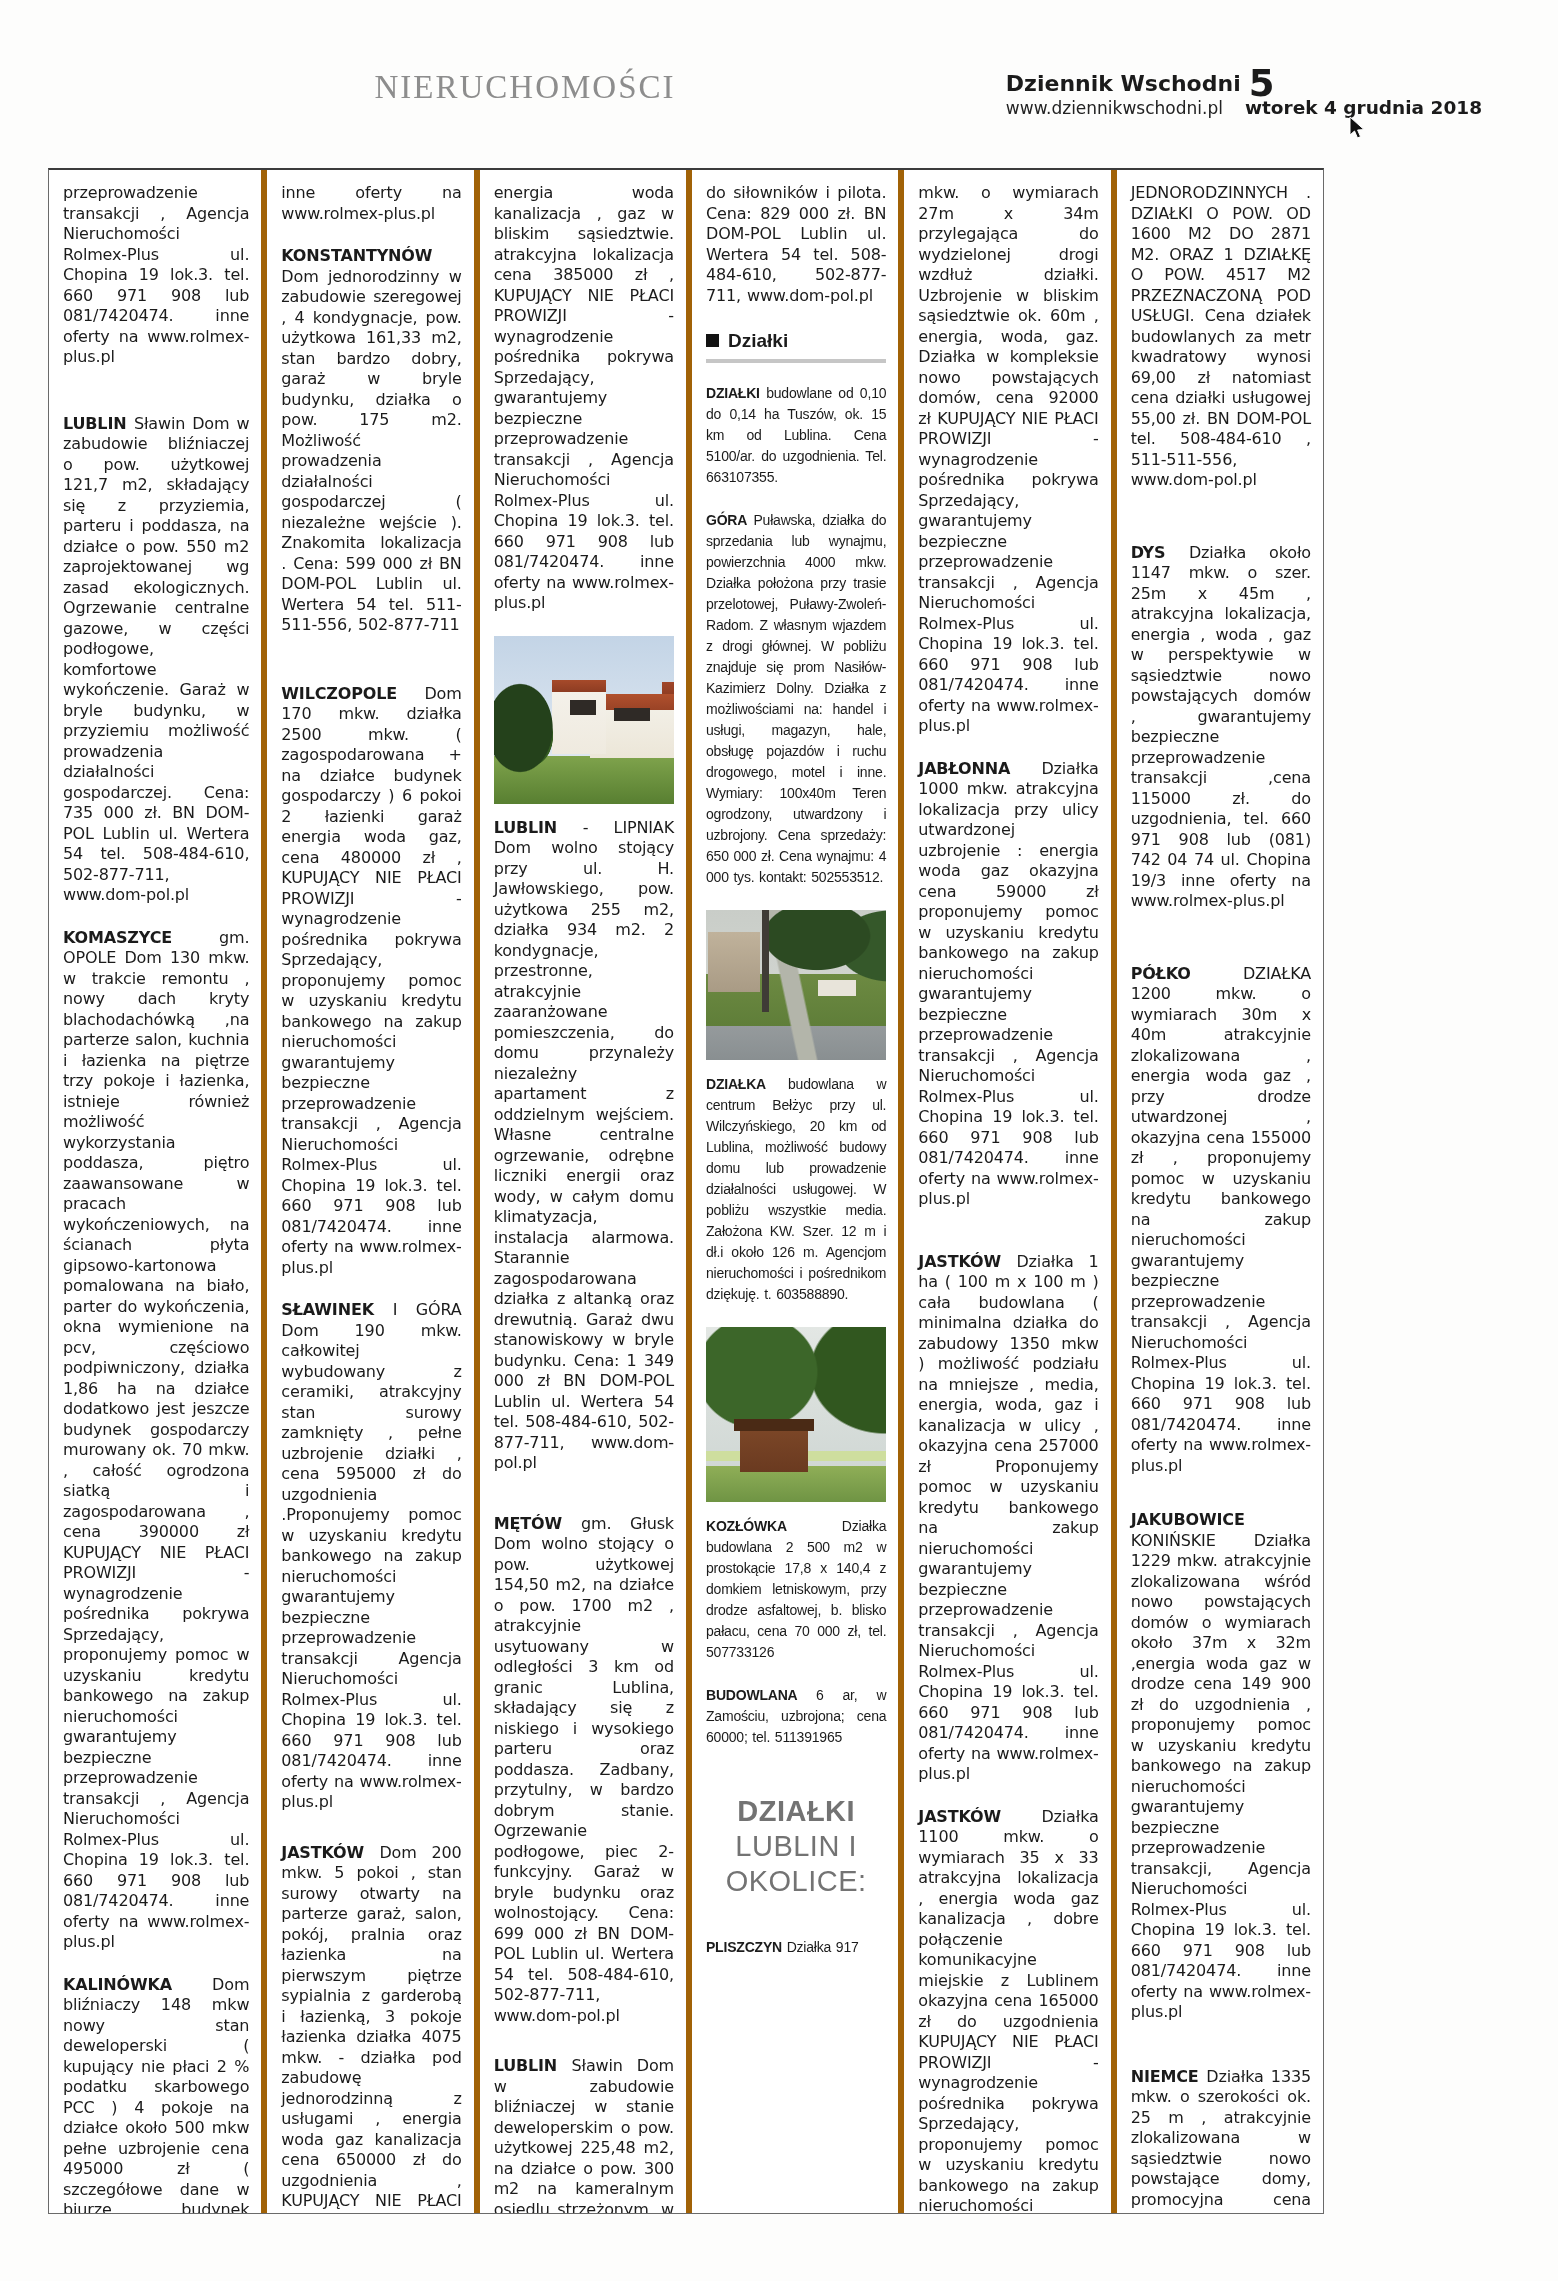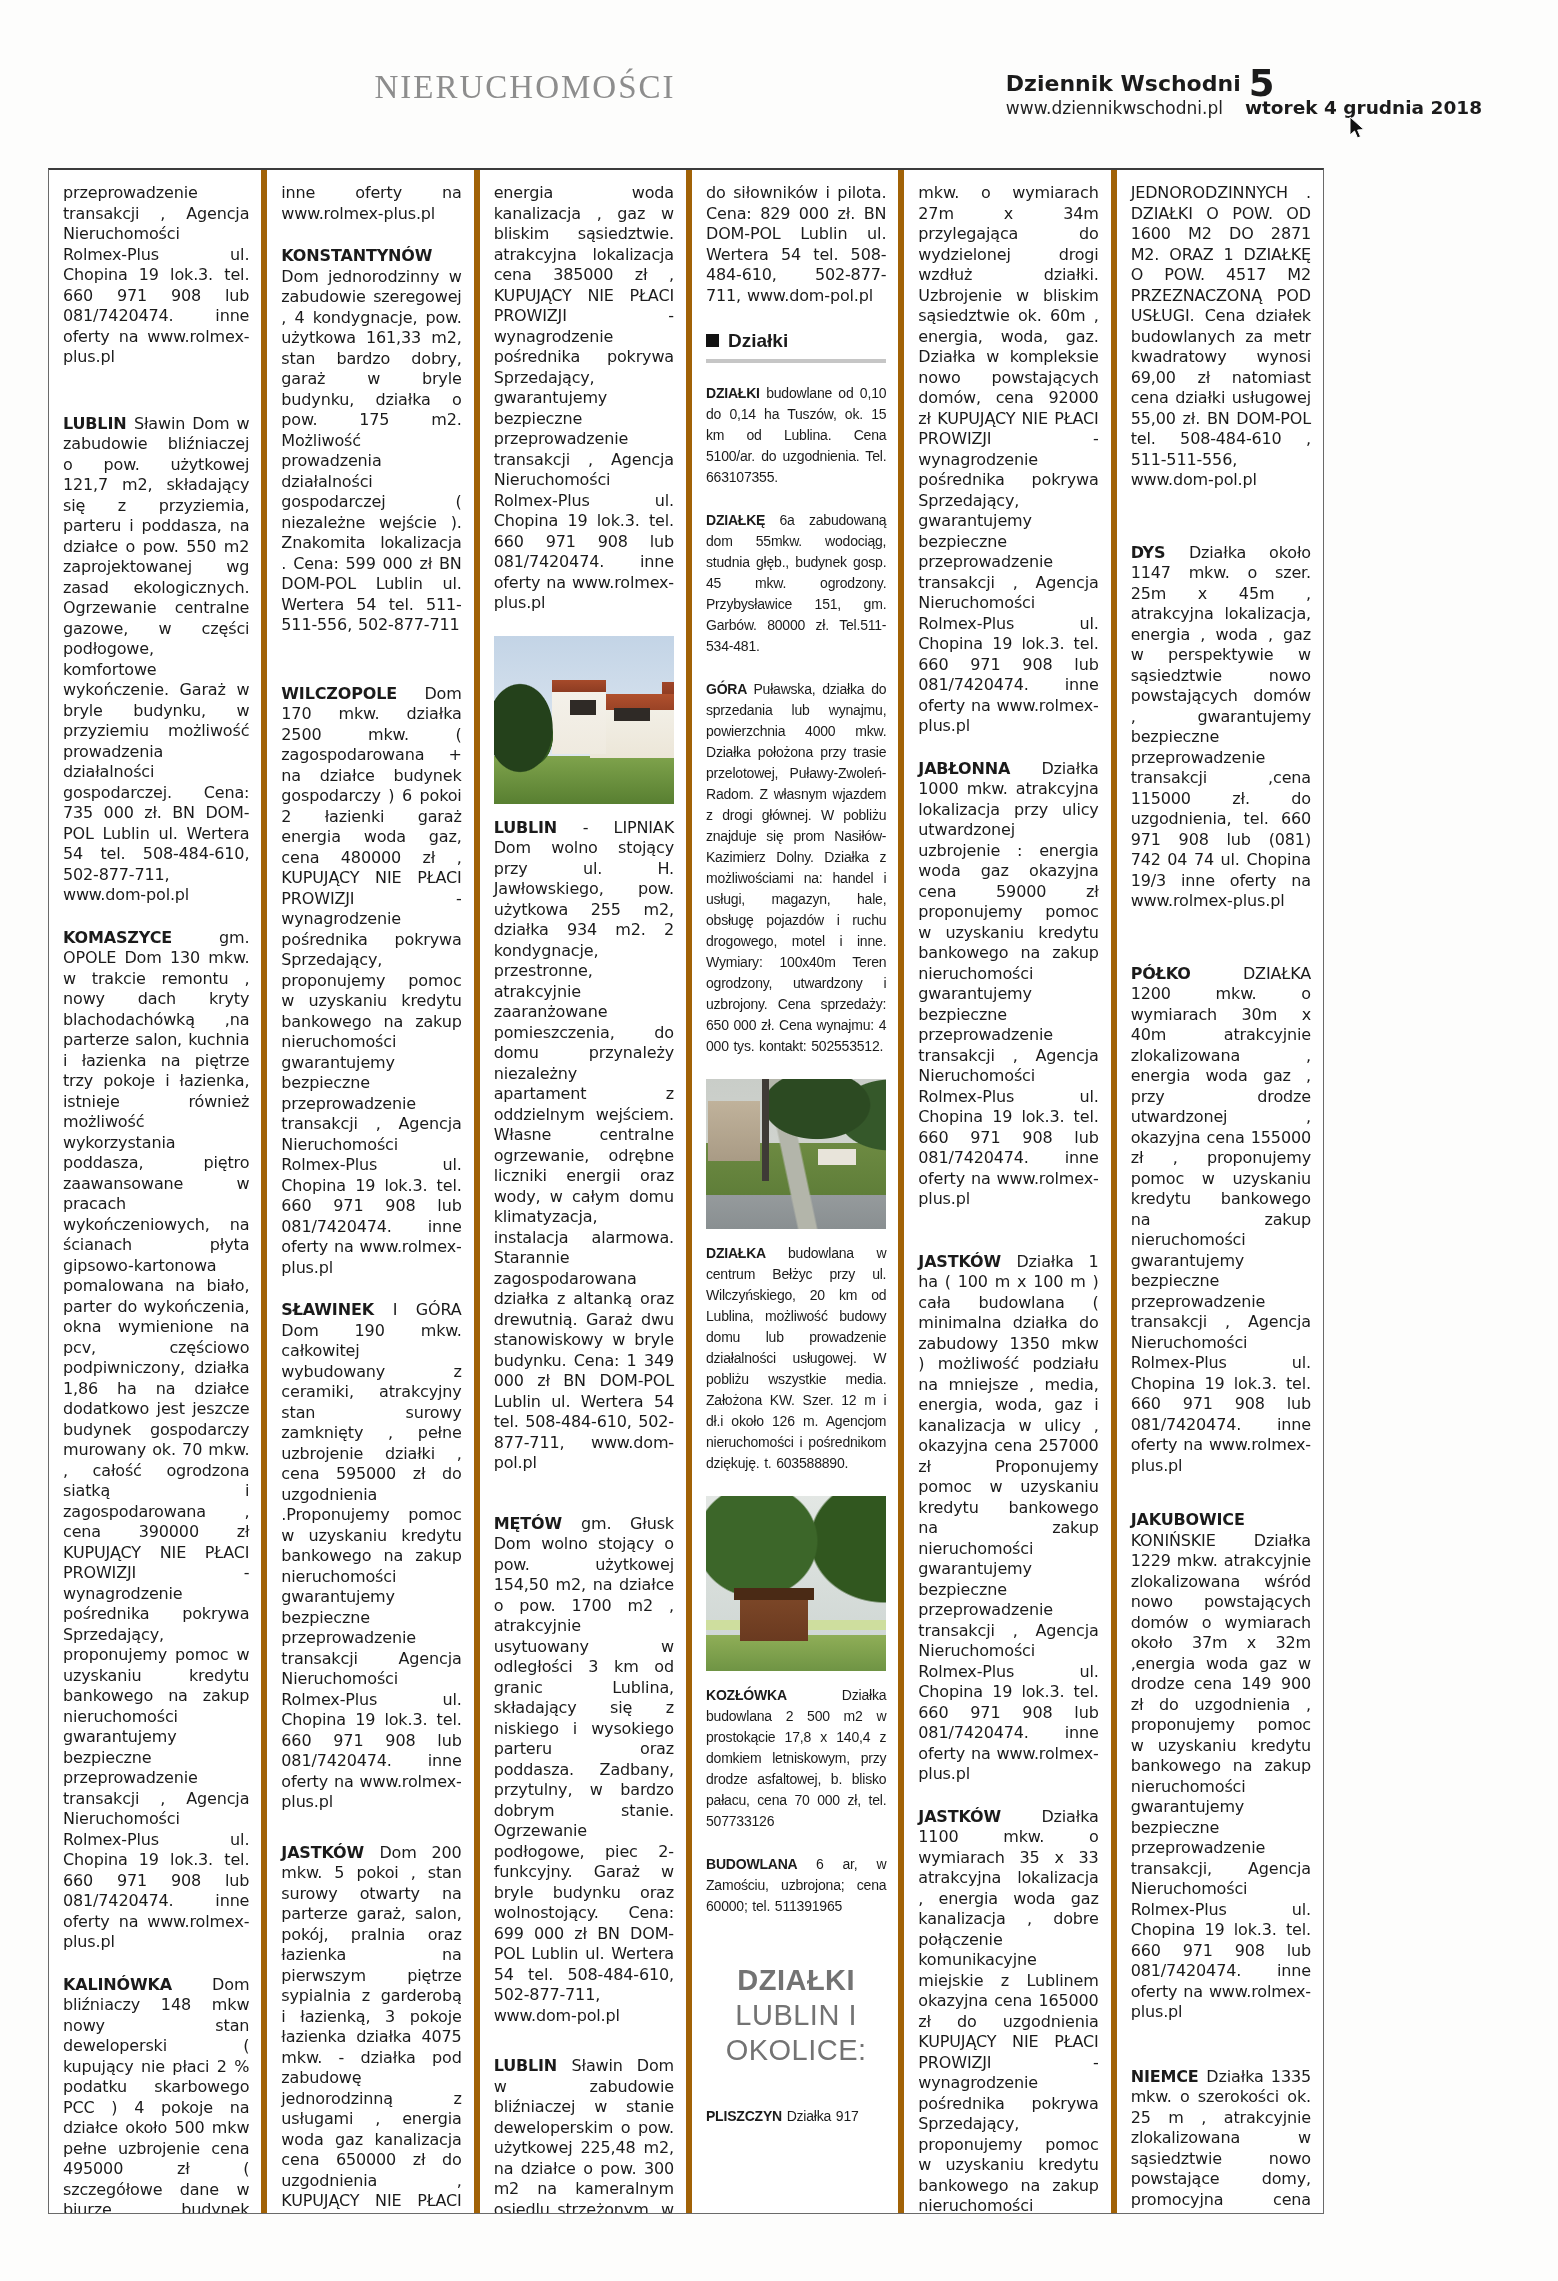--- a/index.html
+++ b/index.html
@@ -110,21 +110,20 @@
       <p class="ad"><span>energia woda kanalizacja , gaz w bliskim sąsiedztwie. atrakcyjna lokalizacja cena 385000 zł , KUPUJĄCY NIE PŁACI PROWIZJI -wynagrodzenie pośrednika pokrywa Sprzedający, gwarantujemy bezpieczne przeprowadzenie transakcji , Agencja Nieruchomości Rolmex-Plus ul. Chopina 19 lok.3. tel. 660 971 908 lub 081/7420474. inne oferty na www.rolmex-plus.pl</span></p>
       <div class="photo ph-house"></div>
       <p class="ad"><b class="lead">LUBLIN </b><span>- LIPNIAK Dom wolno stojący przy ul. H. Jawłowskiego, pow. użytkowa 255 m2, działka 934 m2. 2 kondygnacje, przestronne, atrakcyjnie zaaranżowane pomieszczenia, do domu przynależy niezależny apartament z oddzielnym wejściem. Własne centralne ogrzewanie, odrębne liczniki energii oraz wody, w całym domu klimatyzacja, instalacja alarmowa. Starannie zagospodarowana działka z altanką oraz drewutnią. Garaż dwu stanowiskowy w bryle budynku. Cena: 1 349 000 zł BN DOM-POL Lublin ul. Wertera 54 tel. 508-484-610, 502-877-711, www.dom-pol.pl</span></p>
       <p class="ad" style="margin-top: 40px;"><b class="lead">MĘTÓW </b><span>gm. Głusk Dom wolno stojący o pow. użytkowej 154,50 m2, na działce o pow. 1700 m2 , atrakcyjnie usytuowany w odległości 3 km od granic Lublina, składający się z niskiego i wysokiego parteru oraz poddasza. Zadbany, przytulny, w bardzo dobrym stanie. Ogrzewanie podłogowe, piec 2-funkcyjny. Garaż w bryle budynku oraz wolnostojący. Cena: 699 000 zł BN DOM-POL Lublin ul. Wertera 54 tel. 508-484-610, 502-877-711, www.dom-pol.pl</span></p>
       <p class="ad" style="margin-top: 30px;"><b class="lead">LUBLIN </b><span>Sławin Dom w zabudowie bliźniaczej w stanie deweloperskim o pow. użytkowej 225,48 m2, na działce o pow. 300 m2 na kameralnym osiedlu strzeżonym, w sąsiedztwie ogrodu botanicznego, składający się z przyziemia, parteru, piętra i poddasza. Ogrzewanie i ciepła woda z pieca dwu funkcyjnego z zamkniętą komorą spalania. Okna trzyszybowe sześciokomorowe, brama garażowa zamykana zamkiem, przystosowana</span></p>
     </div>
     <div class="col">
       <p class="ad"><span>do siłowników i pilota. Cena: 829 000 zł. BN DOM-POL Lublin ul. Wertera 54 tel. 508-484-610, 502-877-711, www.dom-pol.pl</span></p>
       <div class="section"><span class="sq"></span><span>Działki</span></div>
       <p class="ad alt"><b class="lead">DZIAŁKI </b><span>budowlane od 0,10 do 0,14 ha Tuszów, ok. 15 km od Lublina. Cena 5100/ar. do uzgodnienia. Tel. 663107355.</span></p>
-      <p class="ad alt"><b class="lead">DZIAŁKĘ </b><span>6a zabudowaną dom 55mkw. wodociąg, studnia głęb., budynek gosp. 45 mkw. ogrodzony. Przybysławice 151, gm. Garbów. 80000 zł. Tel.511-534-481.</span></p>
       <p class="ad alt"><b class="lead">GÓRA </b><span>Puławska, działka do sprzedania lub wynajmu, powierzchnia 4000 mkw. Działka położona przy trasie przelotowej, Puławy-Zwoleń-Radom. Z własnym wjazdem z drogi głównej. W pobliżu znajduje się prom Nasiłów-Kazimierz Dolny. Działka z możliwościami na: handel i usługi, magazyn, hale, obsługę pojazdów i ruchu drogowego, motel i inne. Wymiary: 100x40m Teren ogrodzony, utwardzony i uzbrojony. Cena sprzedaży: 650 000 zł. Cena wynajmu: 4 000 tys. kontakt: 502553512.</span></p>
       <div class="photo ph-street"></div>
       <p class="ad alt"><b class="lead">DZIAŁKA </b><span>budowlana w centrum Bełżyc przy ul. Wilczyńskiego, 20 km od Lublina, możliwość budowy domu lub prowadzenie działalności usługowej. W pobliżu wszystkie media. Założona KW. Szer. 12 m i dł.i około 126 m. Agencjom nieruchomości i pośrednikom dziękuję. t. 603588890.</span></p>
       <div class="photo ph-garden"></div>
       <p class="ad alt"><b class="lead">KOZŁÓWKA </b><span>Działka budowlana 2 500 m2 w prostokącie 17,8 x 140,4 z domkiem letniskowym, przy drodze asfaltowej, b. blisko pałacu, cena 70 000 zł, tel. 507733126</span></p>
       <p class="ad alt"><b class="lead">BUDOWLANA </b><span>6 ar, w Zamościu, uzbrojona; cena 60000; tel. 511391965</span></p>
       <div class="promo"><b>DZIAŁKI</b><span> LUBLIN I OKOLICE:</span></div>
       <p class="ad alt"><b class="lead">PLISZCZYN </b><span>Działka 917</span></p>
     </div>
     <div class="col">

